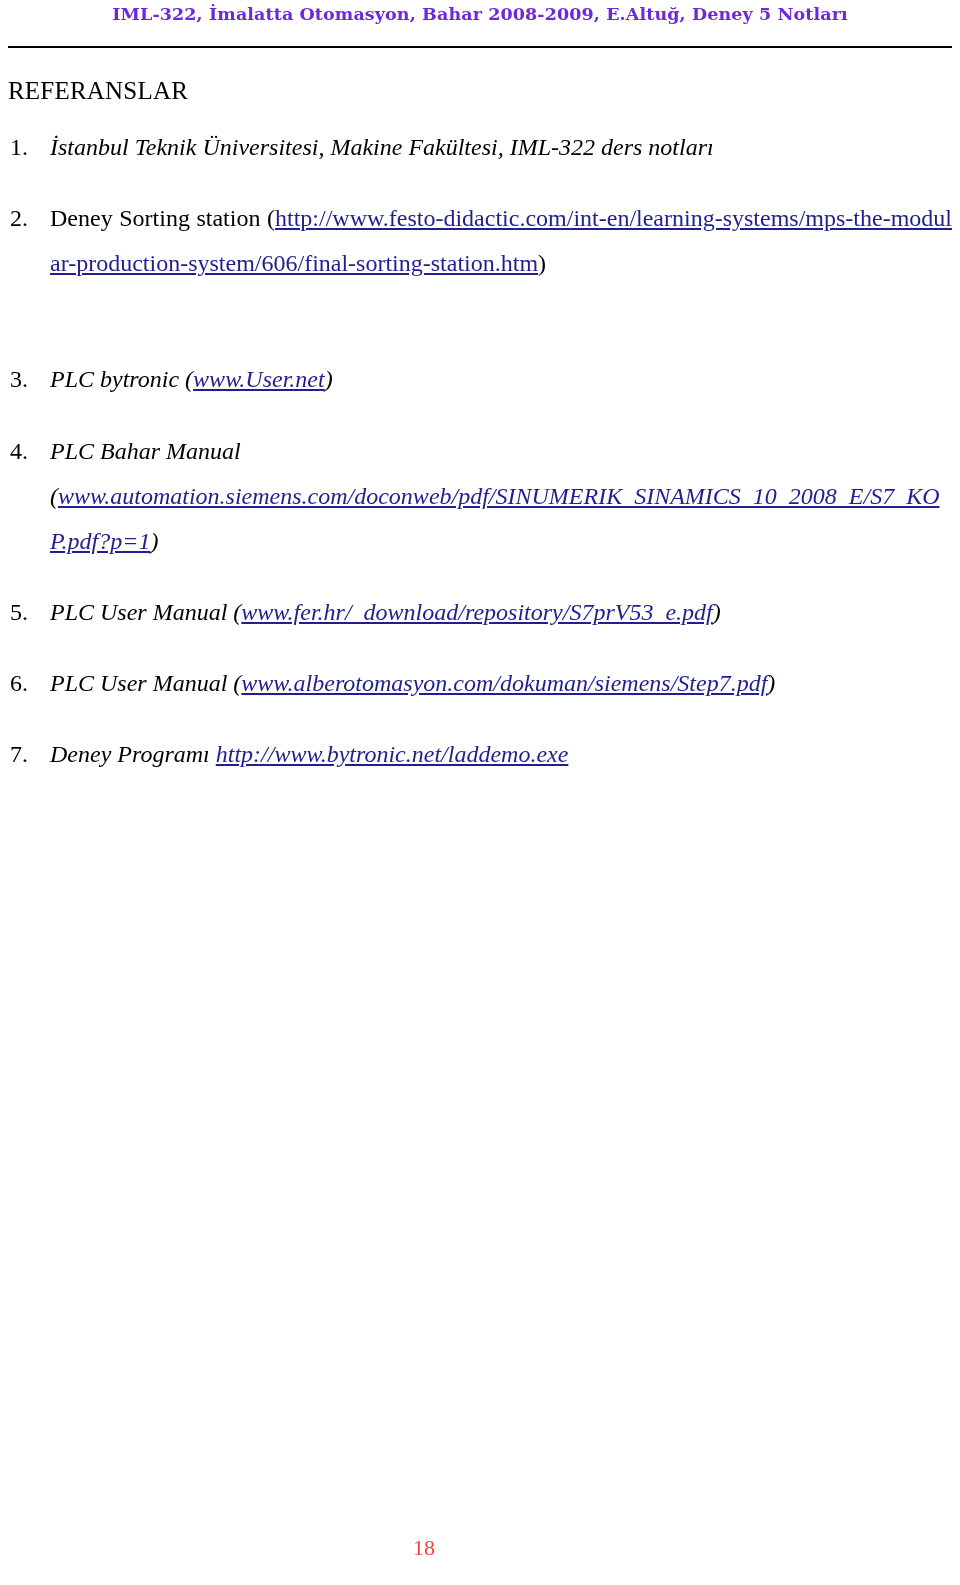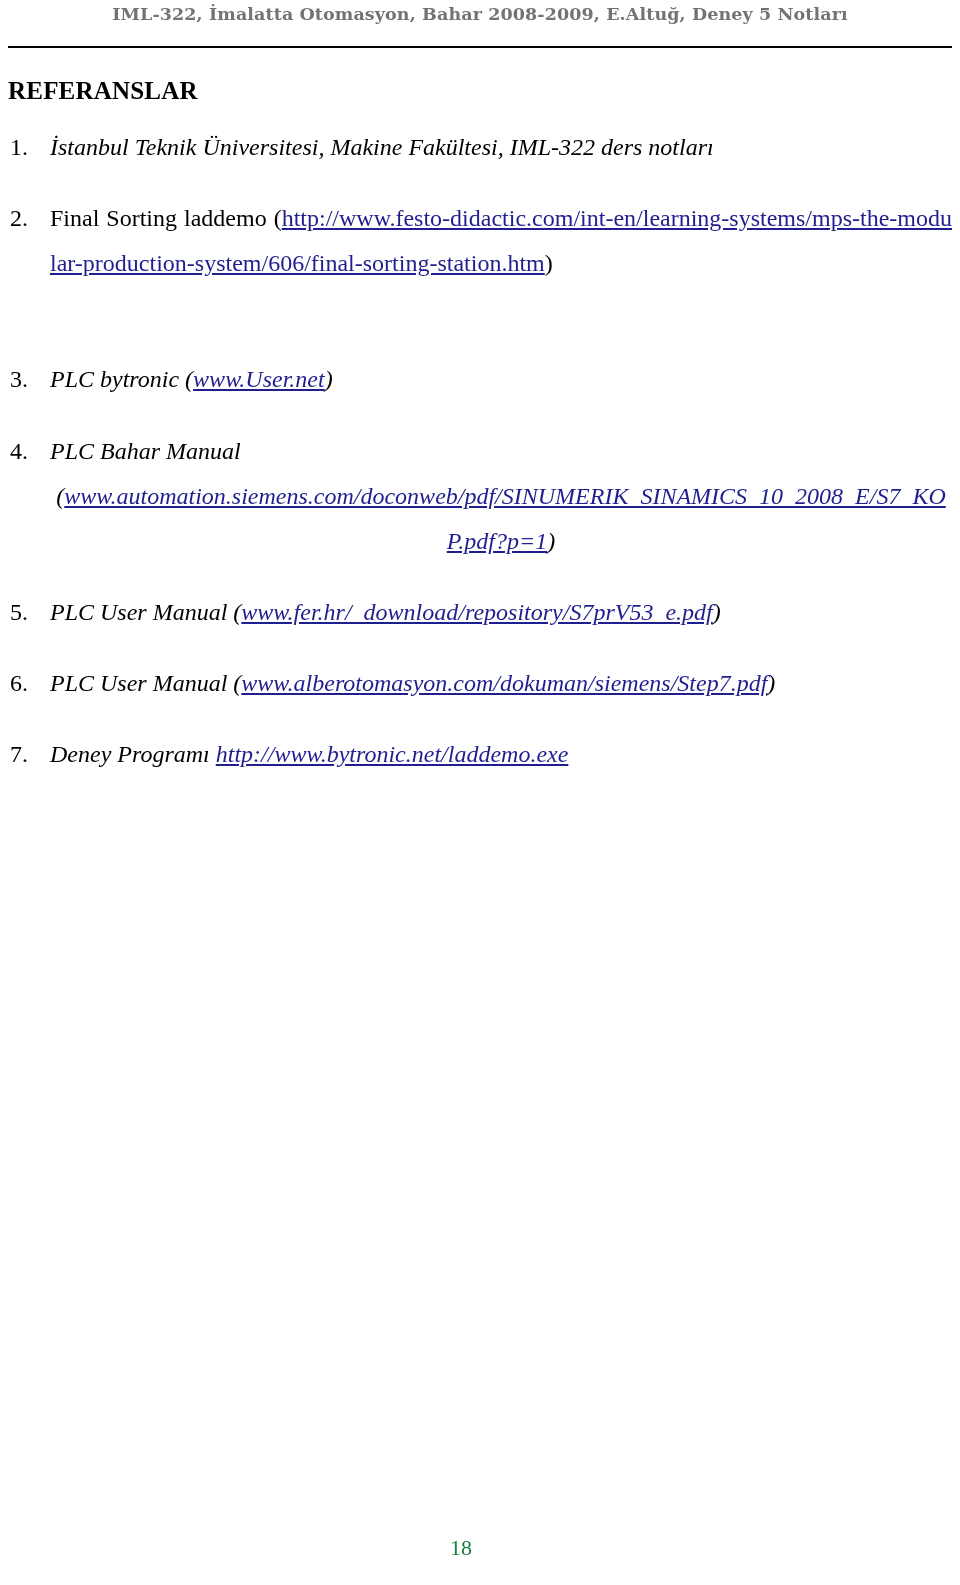--- a/index.html
+++ b/index.html
@@ -27,21 +27,21 @@
   .doc-header {
     position: absolute;
     top: 4px;
     left: 0;
     width: 960px;
     text-align: center;
     font-family: "DejaVu Serif", "Liberation Serif", serif;
     font-size: 17.5px;
     font-weight: 700;
     letter-spacing: 0.1px;
-    color: #737373;
+    color: #6d28d9;
     white-space: nowrap;
   }
 
   .header-rule {
     position: absolute;
     top: 46px;
     left: 8px;
     width: 944px;
     height: 0;
     border-top: 2px solid #000000;
@@ -50,21 +50,21 @@
   
   .content {
     position: absolute;
     top: 78px;
     left: 8px;
     width: 944px;
   }
 
   .section-title {
     font-size: 25px;
-    font-weight: 700;
+    font-weight: 400;
     line-height: 1.0;
     margin: 0 0 22px 0;
     letter-spacing: 0.2px;
   }
 
   ol.ref-list {
     list-style: none;
     margin: 0;
     padding: 0;
     font-size: 24px;
@@ -122,33 +122,31 @@
   .paren {
     color: #000000;
     text-decoration: none;
   }
 
   
   .url-block {
     display: block;
     line-height: 1.88;
     word-break: break-all;
-    text-align: center;
   }
 
   
   .page-number {
     position: absolute;
     left: 0;
     width: 848px;
     top: 1535px;
     text-align: center;
     font-size: 22px;
-    color: #15803d;
-    padding-left: 37px;
+    color: #ef4444;
   }
 </style>
 </head>
 <body>
 
 <div class="page">
 
   <div class="doc-header">IML-322, İmalatta Otomasyon, Bahar 2008-2009, E.Altuğ, Deney 5 Notları</div>
 
   <div class="header-rule"></div>
@@ -162,21 +160,21 @@
       <li class="plain">
         <span class="num">1.</span>
         <span class="li-body">
           <span>İstanbul Teknik Üniversitesi, Makine Fakültesi, IML-322 ders notları</span>
         </span>
       </li>
 
       <li class="justify">
         <span class="num">2.</span>
         <span class="li-body">
-          <span>Final Sorting laddemo (</span><a class="link">http://www.festo-didactic.com/int-en/learning-systems/mps-the-modular-production-system/606/final-sorting-station.htm</a><span class="paren">)</span>
+          <span>Deney Sorting station (</span><a class="link">http://www.festo-didactic.com/int-en/learning-systems/mps-the-modular-production-system/606/final-sorting-station.htm</a><span class="paren">)</span>
         </span>
       </li>
 
       <li class="plain">
         <span class="num">3.</span>
         <span class="li-body">
           <span>PLC bytronic (</span><a class="link">www.User.net</a><span class="paren">)</span>
         </span>
       </li>
 

